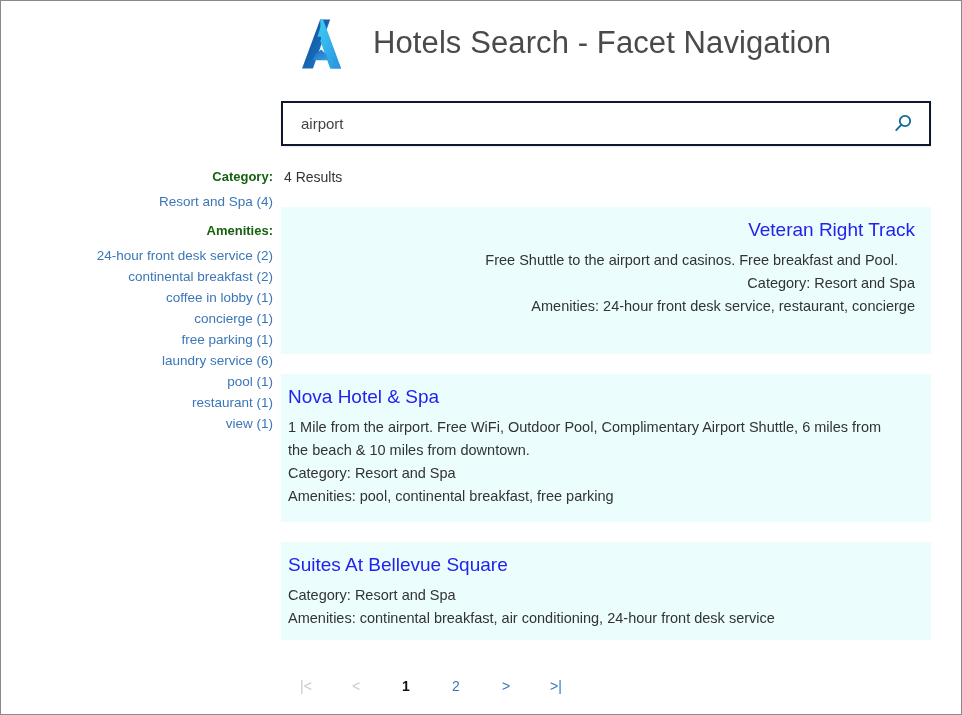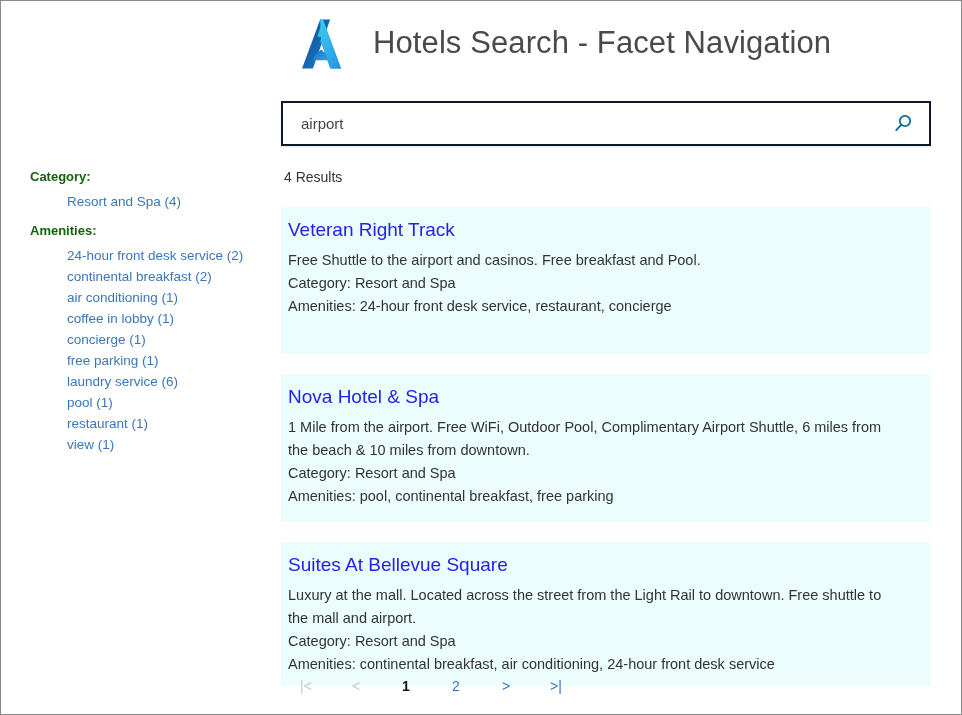--- a/index.html
+++ b/index.html
@@ -107,20 +107,21 @@
   }
 
   
   .sidebar {
     position: absolute;
     left: 0px;
     top: 168px;
     width: 272px;
     padding-left: 29px;
     box-sizing: border-box;
+    text-align: right;
   }
   .facet-group { margin: 0 0 2px 0; }
   .facet-header {
     font-size: 13px;
     font-weight: bold;
     color: #15610f;
     margin: 0 0 6px 0;
     line-height: 16px;
   }
   .facet-group + .facet-group .facet-header { margin-top: 11px; }
@@ -166,21 +167,21 @@
     line-height: 23px;
     margin: 0;
     max-width: 610px;
   }
   .result-meta {
     font-size: 14.5px;
     color: #333333;
     line-height: 23px;
     margin: 0;
   }
-  .card-pad-1 { padding-bottom: 36px; }
+  .card-pad-1 { padding-bottom: 36px; text-align: right; }
   .card-pad-2 { padding-bottom: 14px; }
   .card-pad-3 { }
 
   
   .pagination {
     position: absolute;
     left: 280px;
     top: 676px;
     width: 650px;
     display: flex;
@@ -260,23 +261,20 @@
     <div class="facet-group">
       <div class="facet-header">Amenities:</div>
       <ul class="facet-list">
         <li class="facet-item">
           <a class="facet-link">24-hour front desk service (2)</a>
         </li>
         <li class="facet-item">
           <a class="facet-link">continental breakfast (2)</a>
         </li>
         <li class="facet-item">
-          <a class="facet-link">air conditioning (1)</a>
-        </li>
-        <li class="facet-item">
           <a class="facet-link">coffee in lobby (1)</a>
         </li>
         <li class="facet-item">
           <a class="facet-link">concierge (1)</a>
         </li>
         <li class="facet-item">
           <a class="facet-link">free parking (1)</a>
         </li>
         <li class="facet-item">
           <a class="facet-link">laundry service (6)</a>
@@ -306,21 +304,20 @@
 
     <div class="result-card card-pad-2">
       <a class="result-title">Nova Hotel &amp; Spa</a>
       <div class="result-desc">1 Mile from the airport.  Free WiFi, Outdoor Pool, Complimentary Airport Shuttle, 6 miles from the beach &amp; 10 miles from downtown.</div>
       <div class="result-meta">Category: Resort and Spa</div>
       <div class="result-meta">Amenities: pool, continental breakfast, free parking</div>
     </div>
 
     <div class="result-card card-pad-3">
       <a class="result-title">Suites At Bellevue Square</a>
-      <div class="result-desc">Luxury at the mall.  Located across the street from the Light Rail to downtown.  Free shuttle to the mall and airport.</div>
       <div class="result-meta">Category: Resort and Spa</div>
       <div class="result-meta">Amenities: continental breakfast, air conditioning, 24-hour front desk service</div>
     </div>
 
   </div>
 
   <div class="pagination">
     <span class="page-cell w1 disabled">|&lt;</span>
     <span class="page-cell w1 disabled">&lt;</span>
     <span class="page-cell w1 current">1</span>

